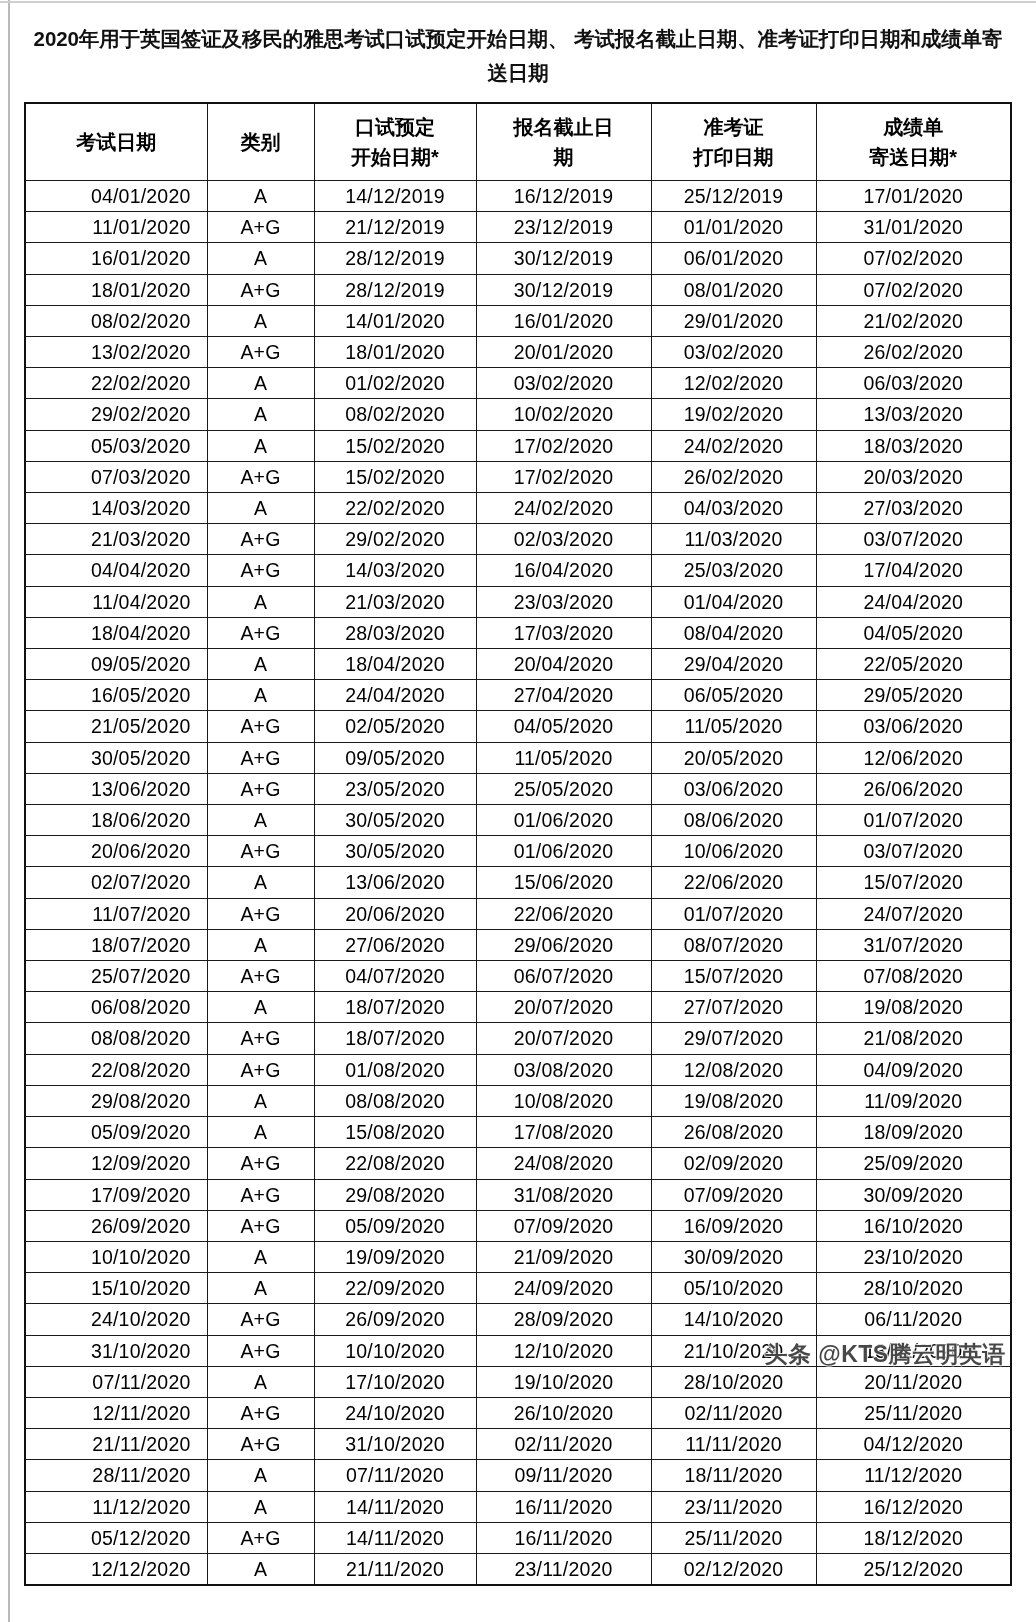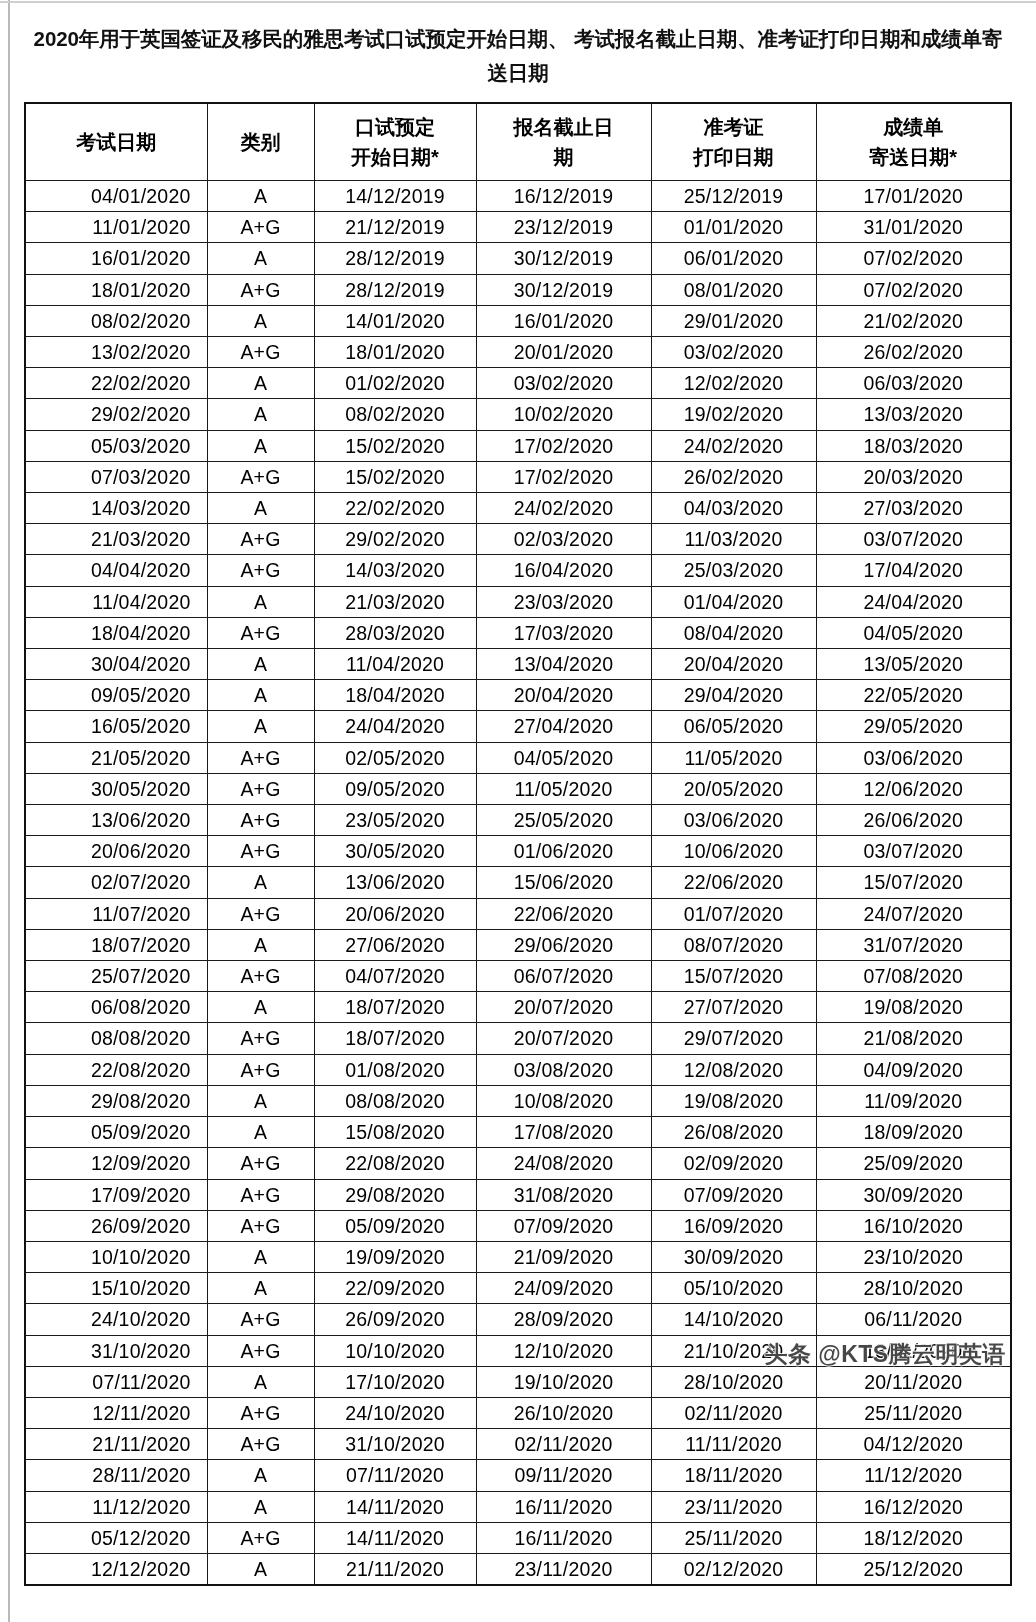--- a/index.html
+++ b/index.html
@@ -286,28 +286,20 @@
         </tr>
         <tr>
           <td class="col-date">18/04/2020</td>
           <td class="col-type">A+G</td>
           <td class="col-speak">28/03/2020</td>
           <td class="col-reg">17/03/2020</td>
           <td class="col-print">08/04/2020</td>
           <td class="col-result">04/05/2020</td>
         </tr>
         <tr>
-          <td class="col-date">30/04/2020</td>
-          <td class="col-type">A</td>
-          <td class="col-speak">11/04/2020</td>
-          <td class="col-reg">13/04/2020</td>
-          <td class="col-print">20/04/2020</td>
-          <td class="col-result">13/05/2020</td>
-        </tr>
-        <tr>
           <td class="col-date">09/05/2020</td>
           <td class="col-type">A</td>
           <td class="col-speak">18/04/2020</td>
           <td class="col-reg">20/04/2020</td>
           <td class="col-print">29/04/2020</td>
           <td class="col-result">22/05/2020</td>
         </tr>
         <tr>
           <td class="col-date">16/05/2020</td>
           <td class="col-type">A</td>
@@ -334,20 +326,28 @@
         </tr>
         <tr>
           <td class="col-date">13/06/2020</td>
           <td class="col-type">A+G</td>
           <td class="col-speak">23/05/2020</td>
           <td class="col-reg">25/05/2020</td>
           <td class="col-print">03/06/2020</td>
           <td class="col-result">26/06/2020</td>
         </tr>
         <tr>
+          <td class="col-date">18/06/2020</td>
+          <td class="col-type">A</td>
+          <td class="col-speak">30/05/2020</td>
+          <td class="col-reg">01/06/2020</td>
+          <td class="col-print">08/06/2020</td>
+          <td class="col-result">01/07/2020</td>
+        </tr>
+        <tr>
           <td class="col-date">20/06/2020</td>
           <td class="col-type">A+G</td>
           <td class="col-speak">30/05/2020</td>
           <td class="col-reg">01/06/2020</td>
           <td class="col-print">10/06/2020</td>
           <td class="col-result">03/07/2020</td>
         </tr>
         <tr>
           <td class="col-date">02/07/2020</td>
           <td class="col-type">A</td>

